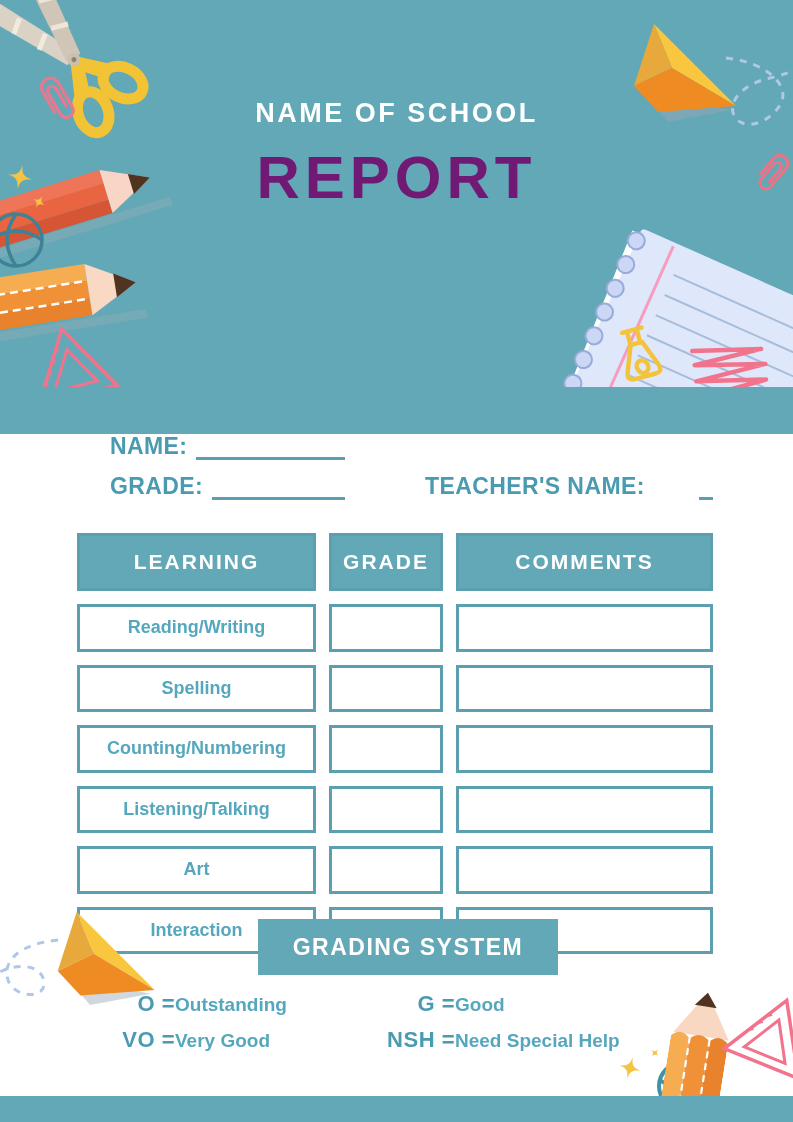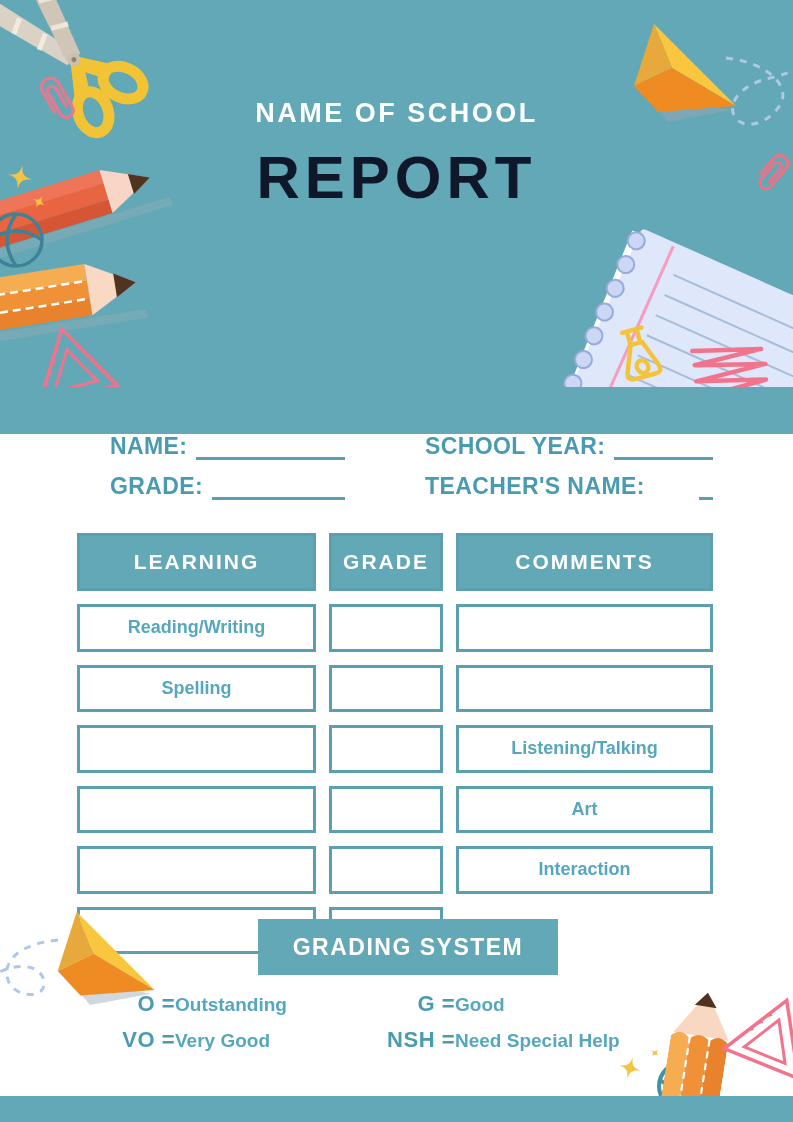--- a/index.html
+++ b/index.html
@@ -3,21 +3,21 @@
 <meta charset="utf-8">
 <style>
   html,body{margin:0;padding:0;background:#e8e8e8;}
   .page{position:relative;width:793px;height:1122px;background:#ffffff;overflow:hidden;
         font-family:"Liberation Sans",sans-serif;margin:0 auto;}
   
   .hero{position:absolute;left:0;top:0;width:793px;height:434px;background:#63a8b6;overflow:hidden;}
   .hero svg{position:absolute;left:0;top:0;}
   .hero-titles{position:absolute;left:0;top:0;width:100%;text-align:center;z-index:3;}
   .school-name{margin-top:98px;font-size:27px;font-weight:bold;letter-spacing:2.5px;color:#ffffff;}
-  .big-title{font-size:60px;font-weight:bold;letter-spacing:5px;color:#0f172a;line-height:70px;margin-top:14px;}
+  .big-title{font-size:60px;font-weight:bold;letter-spacing:5px;color:#701a75;line-height:70px;margin-top:14px;}
   
   .field-row{position:absolute;display:flex;align-items:flex-end;height:26px;}
   .field-label{font-size:23px;font-weight:bold;color:#4a9bb1;letter-spacing:0.4px;white-space:nowrap;margin-left:30px;}
   .field-line{flex:1;margin-left:9px;border-bottom:3px solid #5c9fb0;height:21px;color:#4a9bb1;font-size:18px;padding:0 4px;}
   
   .subj-table{position:absolute;left:77px;top:533px;width:636px;display:grid;
               grid-template-columns:239px 114px 1fr;grid-template-rows:58px repeat(6,47.5px);gap:13px;}
   .th{background:#63a8b6;border:3px solid #5c9fb0;color:#ffffff;font-weight:bold;font-size:21px;
       letter-spacing:2px;display:flex;align-items:center;justify-content:center;}
   .td{background:#ffffff;border:3px solid #5c9fb0;display:flex;align-items:center;justify-content:center;
@@ -163,24 +163,20 @@
       <div class="big-title">
         <div>REPORT</div>
       </div>
     </div>
   </div>
 
   <div class="field-row" style="left:80px;top:434px;width:265px;">
     <span class="field-label">NAME:</span>
     <span class="field-line"></span>
   </div>
-  <div class="field-row" style="left:395px;top:434px;width:318px;">
-    <span class="field-label">SCHOOL YEAR:</span>
-    <span class="field-line"></span>
-  </div>
   <div class="field-row" style="left:80px;top:474px;width:265px;">
     <span class="field-label">GRADE:</span>
     <span class="field-line"></span>
   </div>
   <div class="field-row" style="left:395px;top:474px;width:318px;gap:45px;">
     <span class="field-label">TEACHER'S NAME:</span>
     <span class="field-line"></span>
   </div>
 
   <div class="subj-table">
@@ -189,20 +185,21 @@
     <div class="th">COMMENTS</div>
 
     <div class="td">Reading/Writing</div>
     <div class="td"></div>
     <div class="td"></div>
 
     <div class="td">Spelling</div>
     <div class="td"></div>
     <div class="td"></div>
 
+    <div class="td">Counting/Numbering</div>
     <div class="td"></div>
     <div class="td"></div>
 
     <div class="td">Listening/Talking</div>
     <div class="td"></div>
     <div class="td"></div>
 
     <div class="td">Art</div>
     <div class="td"></div>
     <div class="td"></div>

